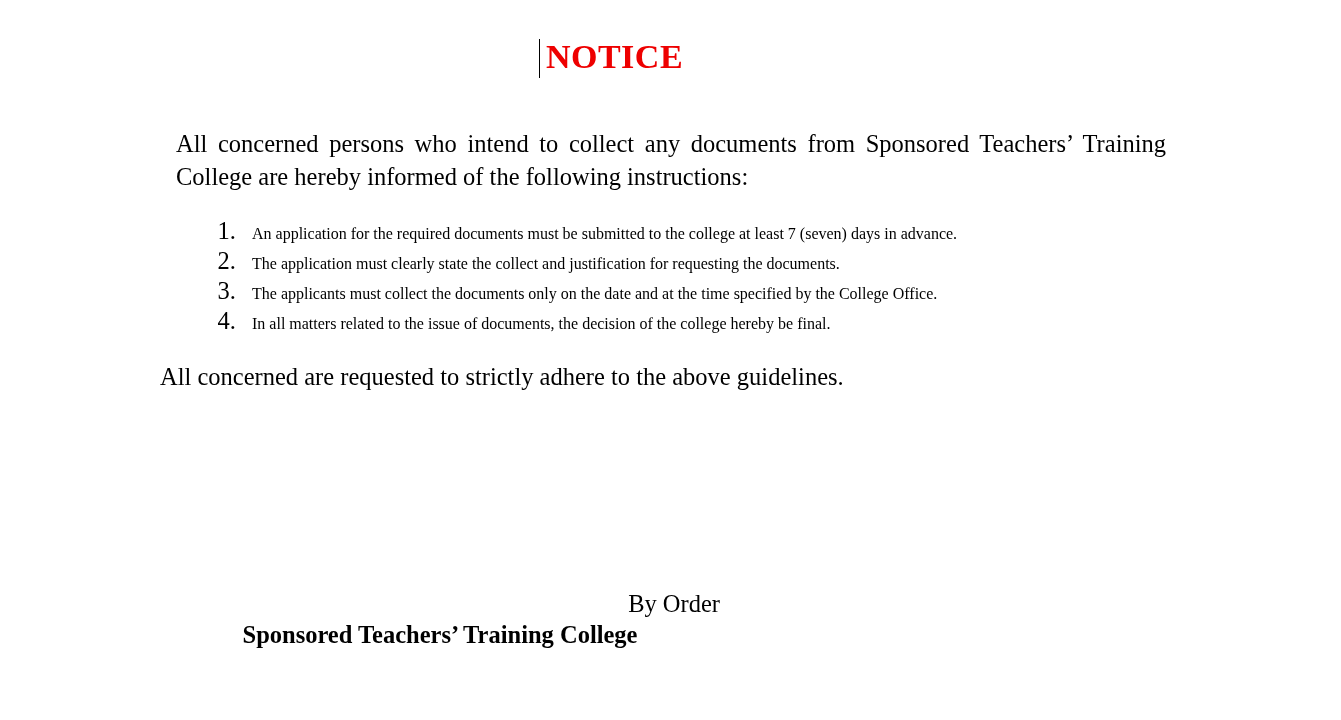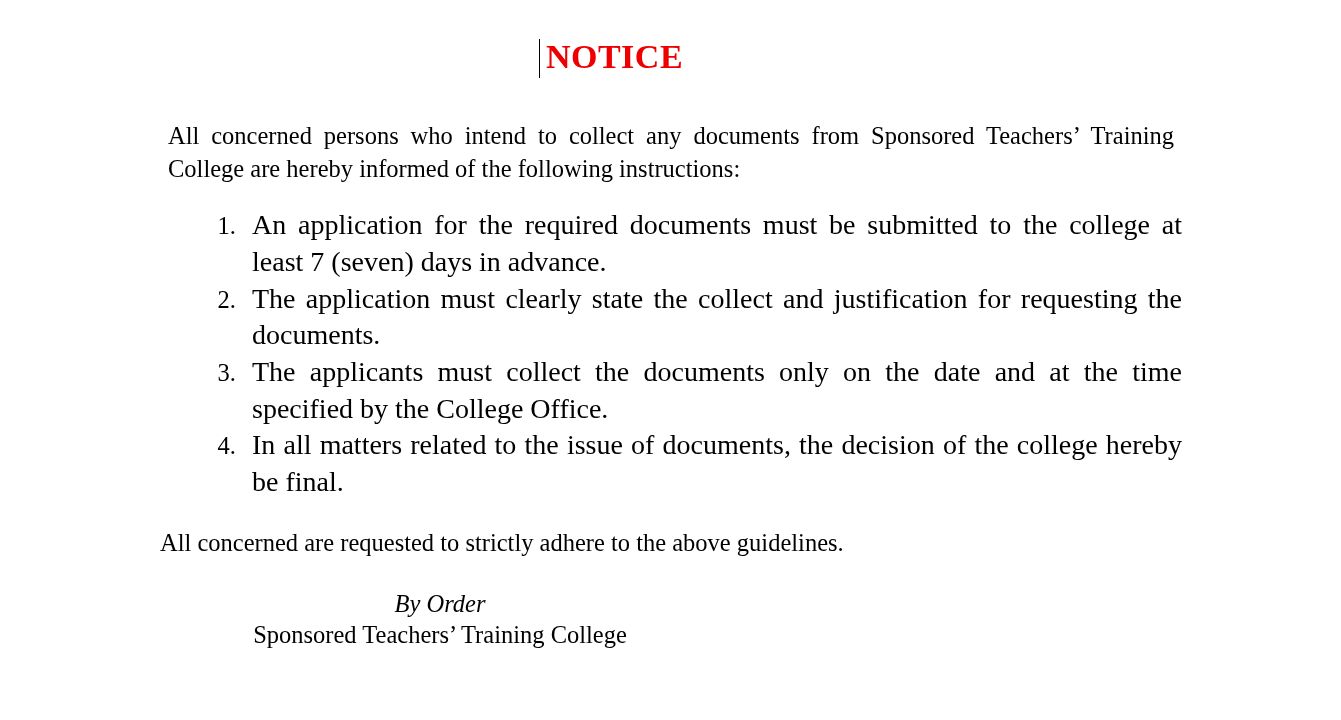--- a/index.html
+++ b/index.html
@@ -42,30 +42,30 @@
     width: 1.5px;
     background: #000000;
   }
   .content {
     position: absolute;
     left: 160px;
     top: 112px;
     width: 1022px;
   }
   p.intro {
-    margin: 8px;
+    margin: 16px;
     font-size: 24.5px;
     line-height: 1.33;
     text-align: justify;
     text-justify: inter-word;
   }
   ol.rules {
     margin: 22px 0 12px 0;
     padding-left: 82px;
-    font-size: 28px;
+    font-size: 16px;
     line-height: 1.31;
     list-style-position: outside;
   }
   ol.rules li {
     text-align: justify;
     text-justify: inter-word;
     margin-bottom: 0px;
     padding-left: 10px;
   }
   ol.rules li::marker {
@@ -79,28 +79,29 @@
   .signature {
     position: absolute;
     left: 160px;
     top: 588px;
     width: 560px;
     text-align: center;
     font-size: 24.5px;
     line-height: 1.28;
   }
   .sig-byorder {
-    font-style: italic;
     display: block;
+    text-align: right;
   }
   .sig-principal {
     display: block;
   }
   .sig-college {
     display: block;
+    font-weight: bold;
   }
 </style>
 </head>
 <body>
 
 <div class="page">
 
   <div class="title-wrap">
     <span class="notice-title">NOTICE</span>
   </div>

